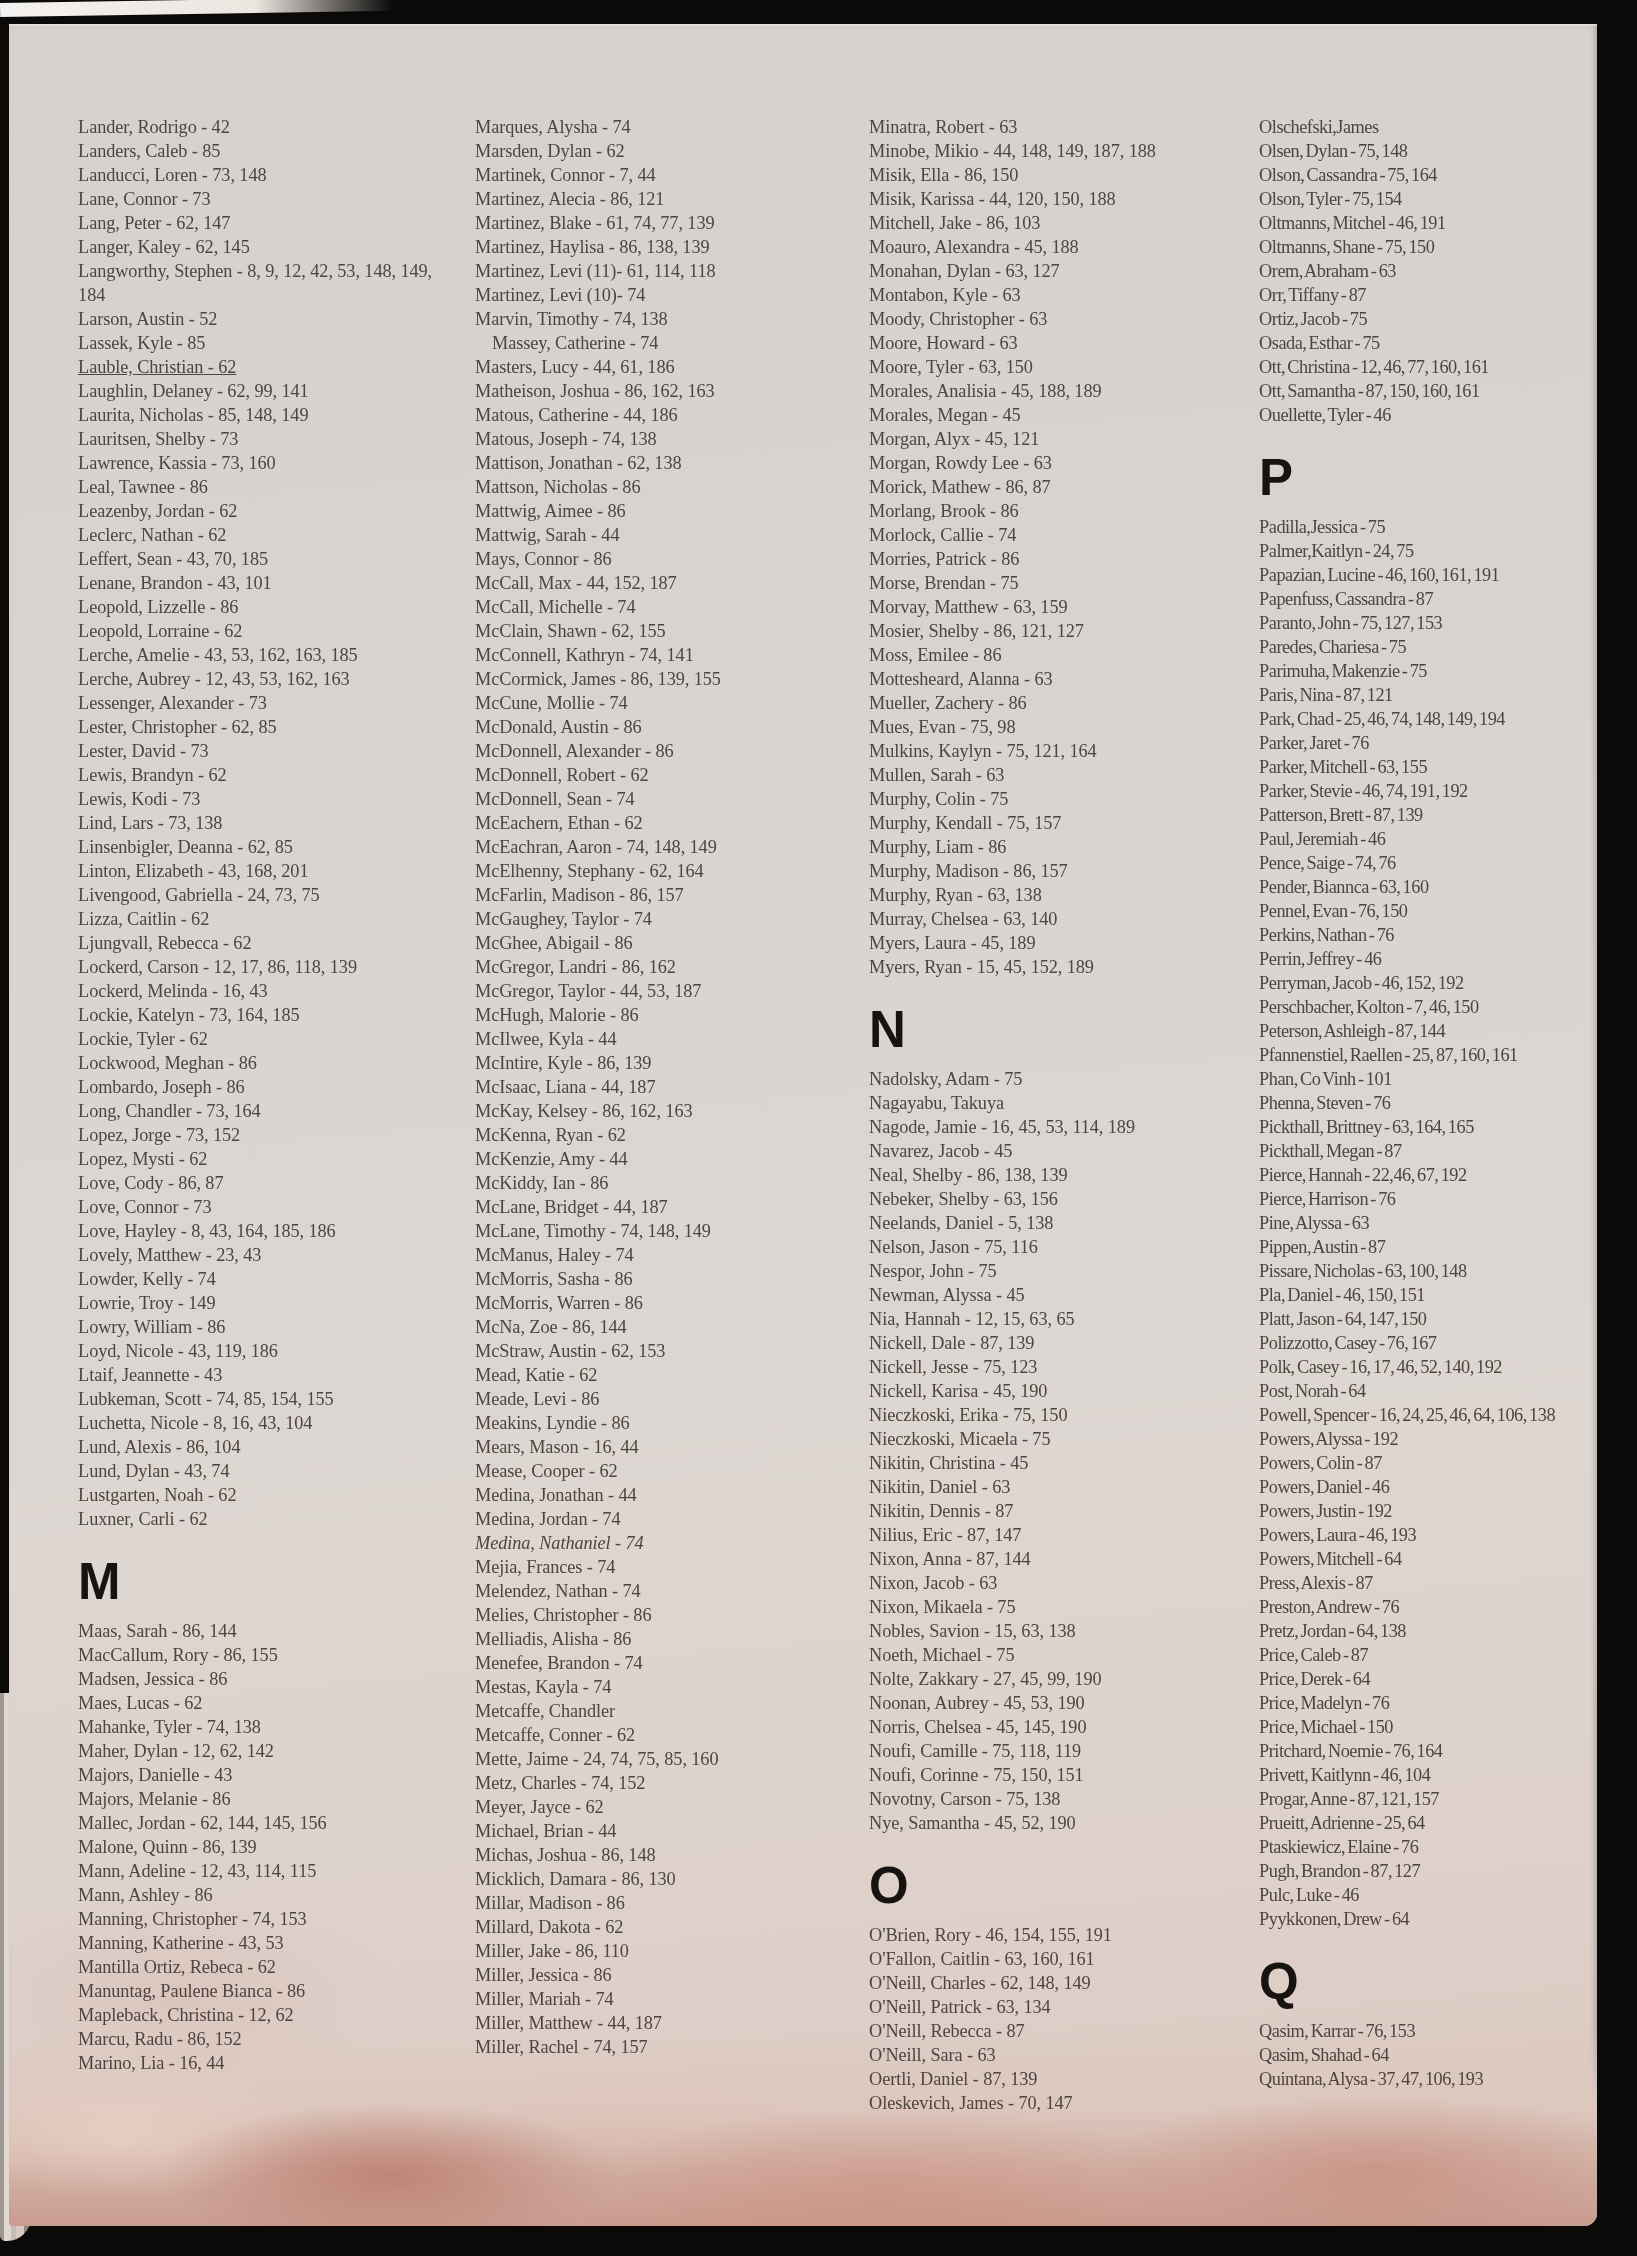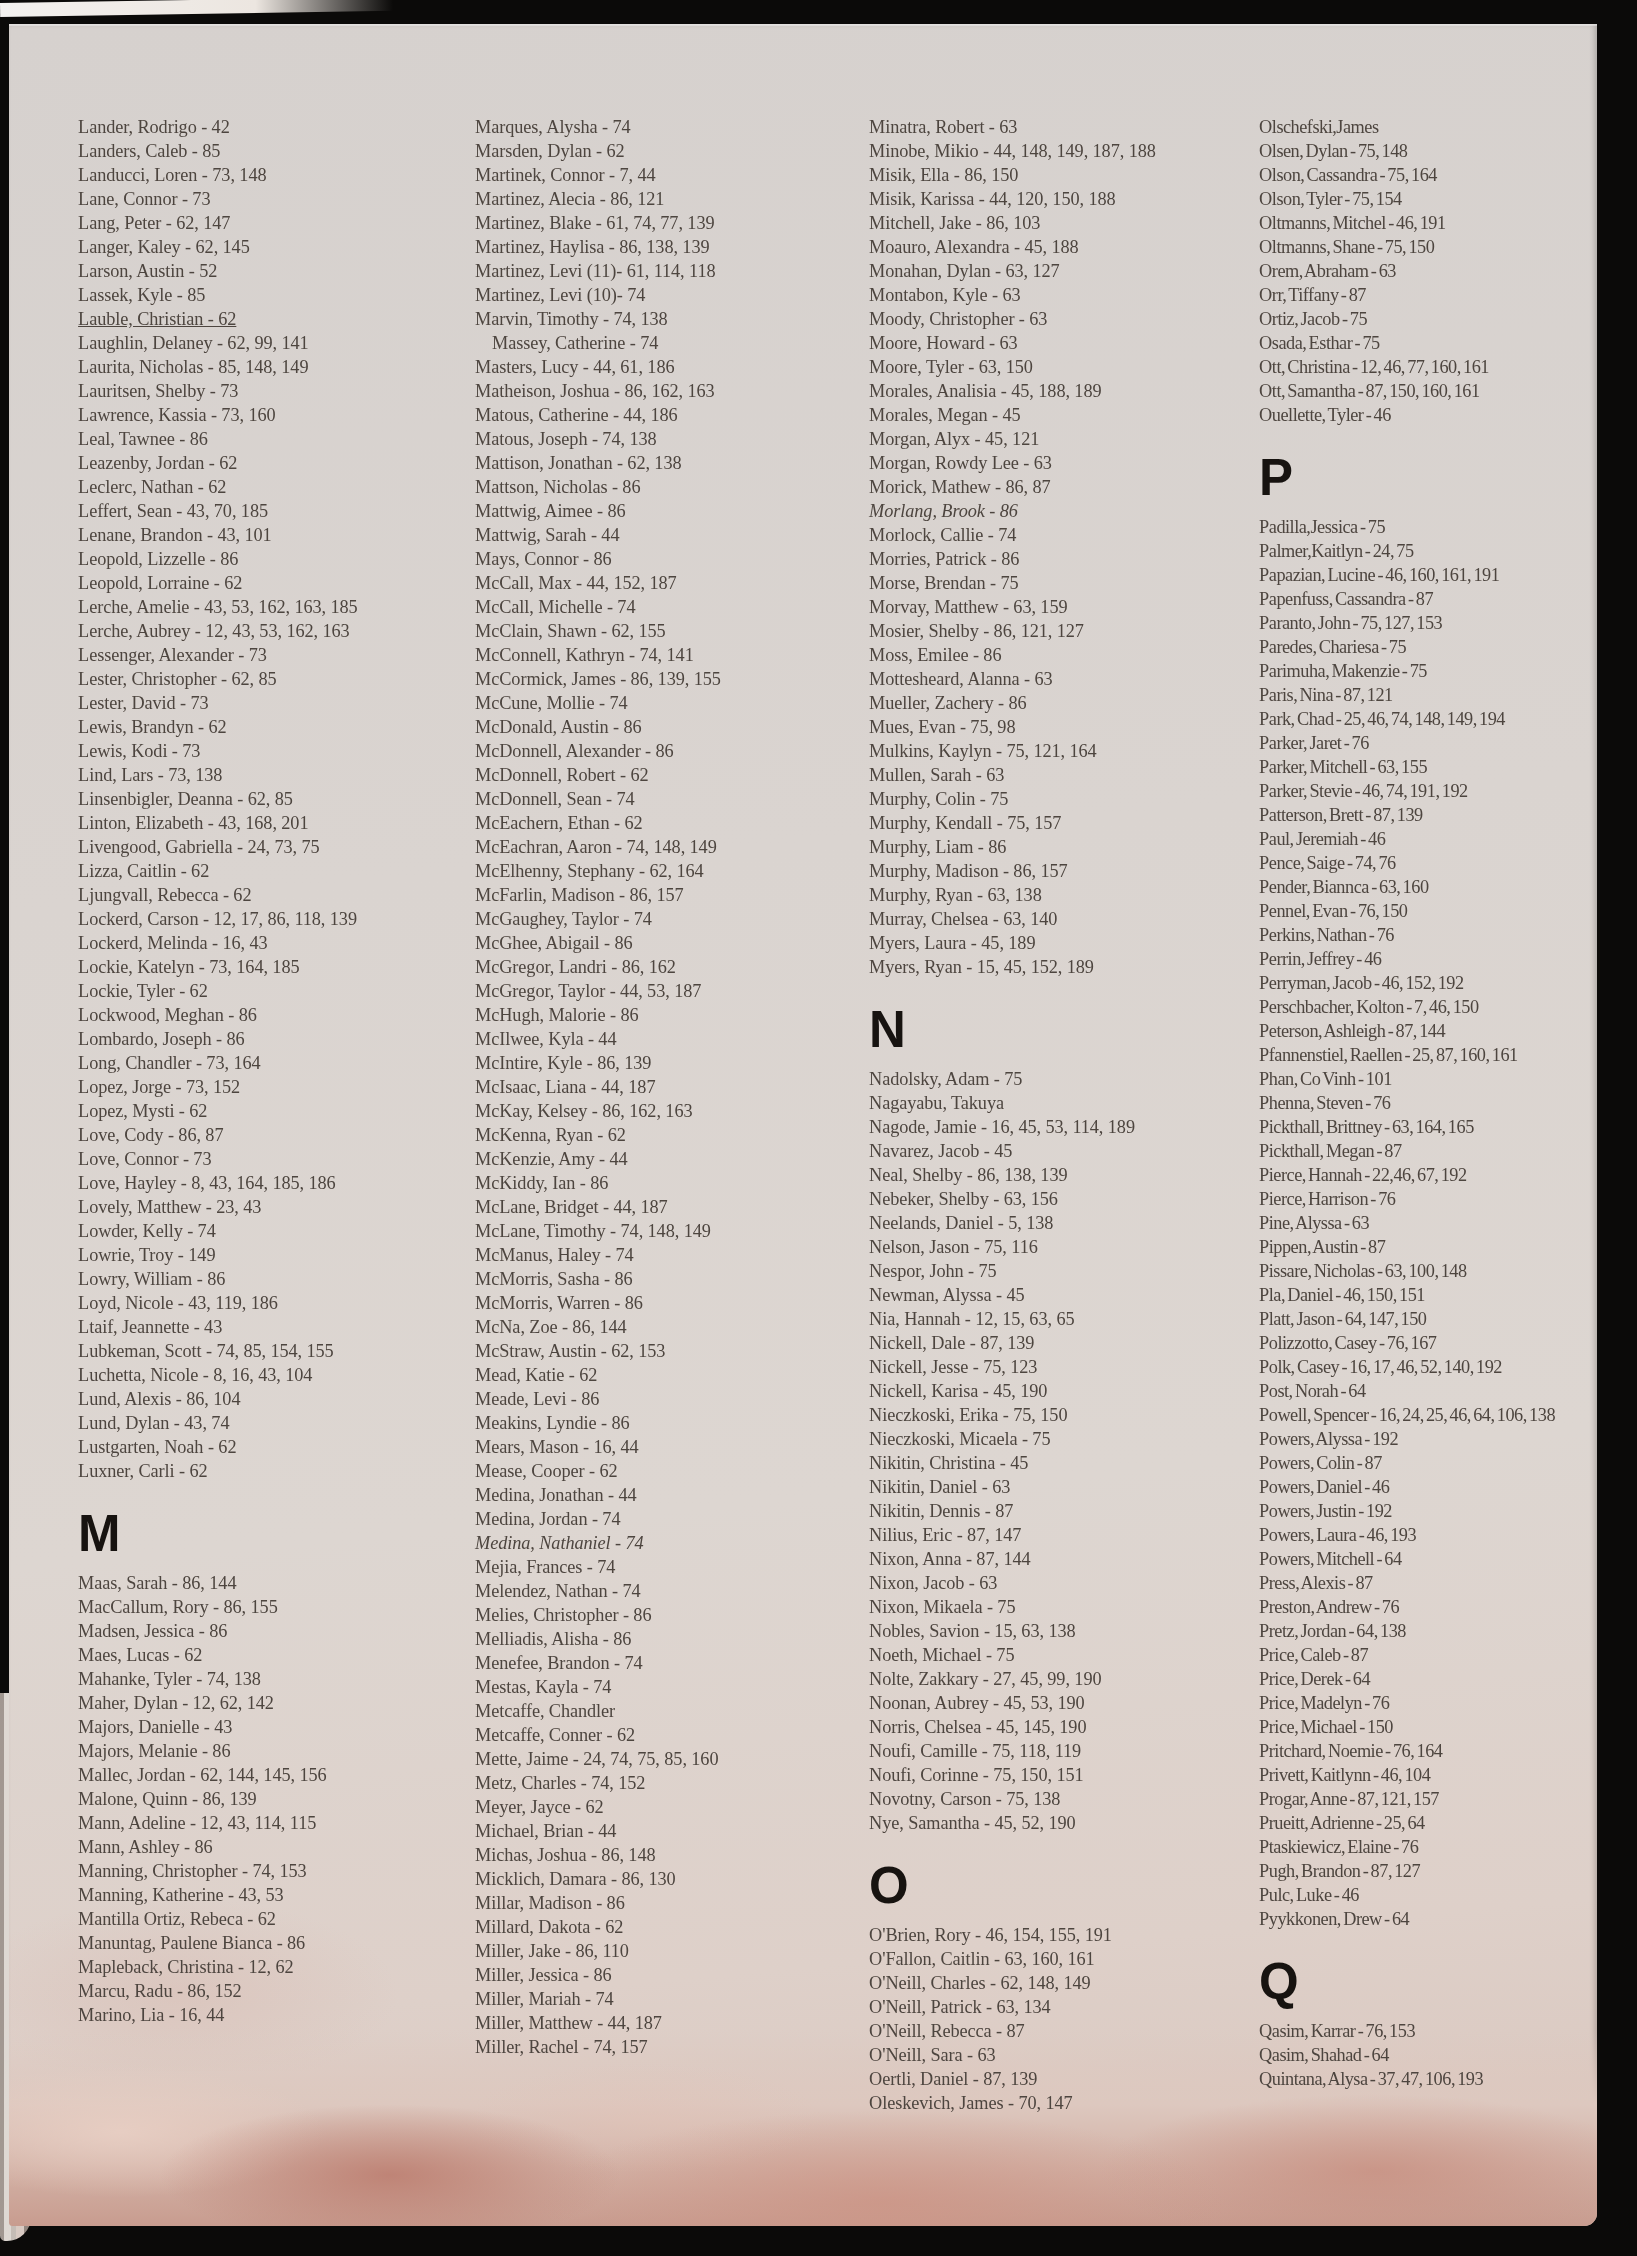--- a/index.html
+++ b/index.html
@@ -46,20 +46,21 @@
     <div class="pink-wash"></div>
     <div class="marble-band"></div>
     <div class="columns">
       <div class="col col-0">
           <div class="entry" style="color: rgb(77, 69, 63);">Lander, Rodrigo - 42</div>
           <div class="entry" style="color: rgb(77, 69, 63);">Landers, Caleb - 85</div>
           <div class="entry" style="color: rgb(77, 69, 63);">Landucci, Loren - 73, 148</div>
           <div class="entry" style="color: rgb(77, 69, 63);">Lane, Connor - 73</div>
           <div class="entry" style="color: rgb(77, 69, 63);">Lang, Peter - 62, 147</div>
           <div class="entry" style="color: rgb(77, 69, 63);">Langer, Kaley - 62, 145</div>
+          <div class="entry" style="color: rgb(77, 69, 63);">Langworthy, Stephen - 8, 9, 12, 42, 53, 148, 149, 184</div>
           <div class="entry" style="color: rgb(77, 69, 63);">Larson, Austin - 52</div>
           <div class="entry" style="color: rgb(77, 69, 63);">Lassek, Kyle - 85</div>
           <div class="entry" style="color: rgb(77, 69, 63); text-decoration: underline;">Lauble, Christian - 62</div>
           <div class="entry" style="color: rgb(77, 69, 63);">Laughlin, Delaney - 62, 99, 141</div>
           <div class="entry" style="color: rgb(77, 69, 63);">Laurita, Nicholas - 85, 148, 149</div>
           <div class="entry" style="color: rgb(77, 69, 63);">Lauritsen, Shelby - 73</div>
           <div class="entry" style="color: rgb(77, 69, 63);">Lawrence, Kassia - 73, 160</div>
           <div class="entry" style="color: rgb(77, 69, 63);">Leal, Tawnee - 86</div>
           <div class="entry" style="color: rgb(77, 69, 63);">Leazenby, Jordan - 62</div>
           <div class="entry" style="color: rgb(77, 69, 63);">Leclerc, Nathan - 62</div>
@@ -218,21 +219,21 @@
           <div class="entry" style="color: rgb(77, 69, 63);">Monahan, Dylan - 63, 127</div>
           <div class="entry" style="color: rgb(77, 69, 63);">Montabon, Kyle - 63</div>
           <div class="entry" style="color: rgb(77, 69, 63);">Moody, Christopher - 63</div>
           <div class="entry" style="color: rgb(77, 69, 63);">Moore, Howard - 63</div>
           <div class="entry" style="color: rgb(77, 69, 63);">Moore, Tyler - 63, 150</div>
           <div class="entry" style="color: rgb(77, 69, 63);">Morales, Analisia - 45, 188, 189</div>
           <div class="entry" style="color: rgb(77, 69, 63);">Morales, Megan - 45</div>
           <div class="entry" style="color: rgb(77, 69, 63);">Morgan, Alyx - 45, 121</div>
           <div class="entry" style="color: rgb(77, 69, 63);">Morgan, Rowdy Lee - 63</div>
           <div class="entry" style="color: rgb(77, 69, 63);">Morick, Mathew - 86, 87</div>
-          <div class="entry" style="color: rgb(77, 69, 63); font-style: italic;">Morlang, Brook - 86</div>
+          <div class="entry" style="color: rgb(77, 69, 63);">Morlang, Brook - 86</div>
           <div class="entry" style="color: rgb(77, 69, 63);">Morlock, Callie - 74</div>
           <div class="entry" style="color: rgb(77, 69, 63);">Morries, Patrick - 86</div>
           <div class="entry" style="color: rgb(77, 69, 63);">Morse, Brendan - 75</div>
           <div class="entry" style="color: rgb(77, 69, 63);">Morvay, Matthew - 63, 159</div>
           <div class="entry" style="color: rgb(77, 69, 63);">Mosier, Shelby - 86, 121, 127</div>
           <div class="entry" style="color: rgb(77, 69, 63);">Moss, Emilee - 86</div>
           <div class="entry" style="color: rgb(77, 69, 63);">Mottesheard, Alanna - 63</div>
           <div class="entry" style="color: rgb(77, 69, 63);">Mueller, Zachery - 86</div>
           <div class="entry" style="color: rgb(77, 69, 63);">Mues, Evan - 75, 98</div>
           <div class="entry" style="color: rgb(77, 69, 63);">Mulkins, Kaylyn - 75, 121, 164</div>

